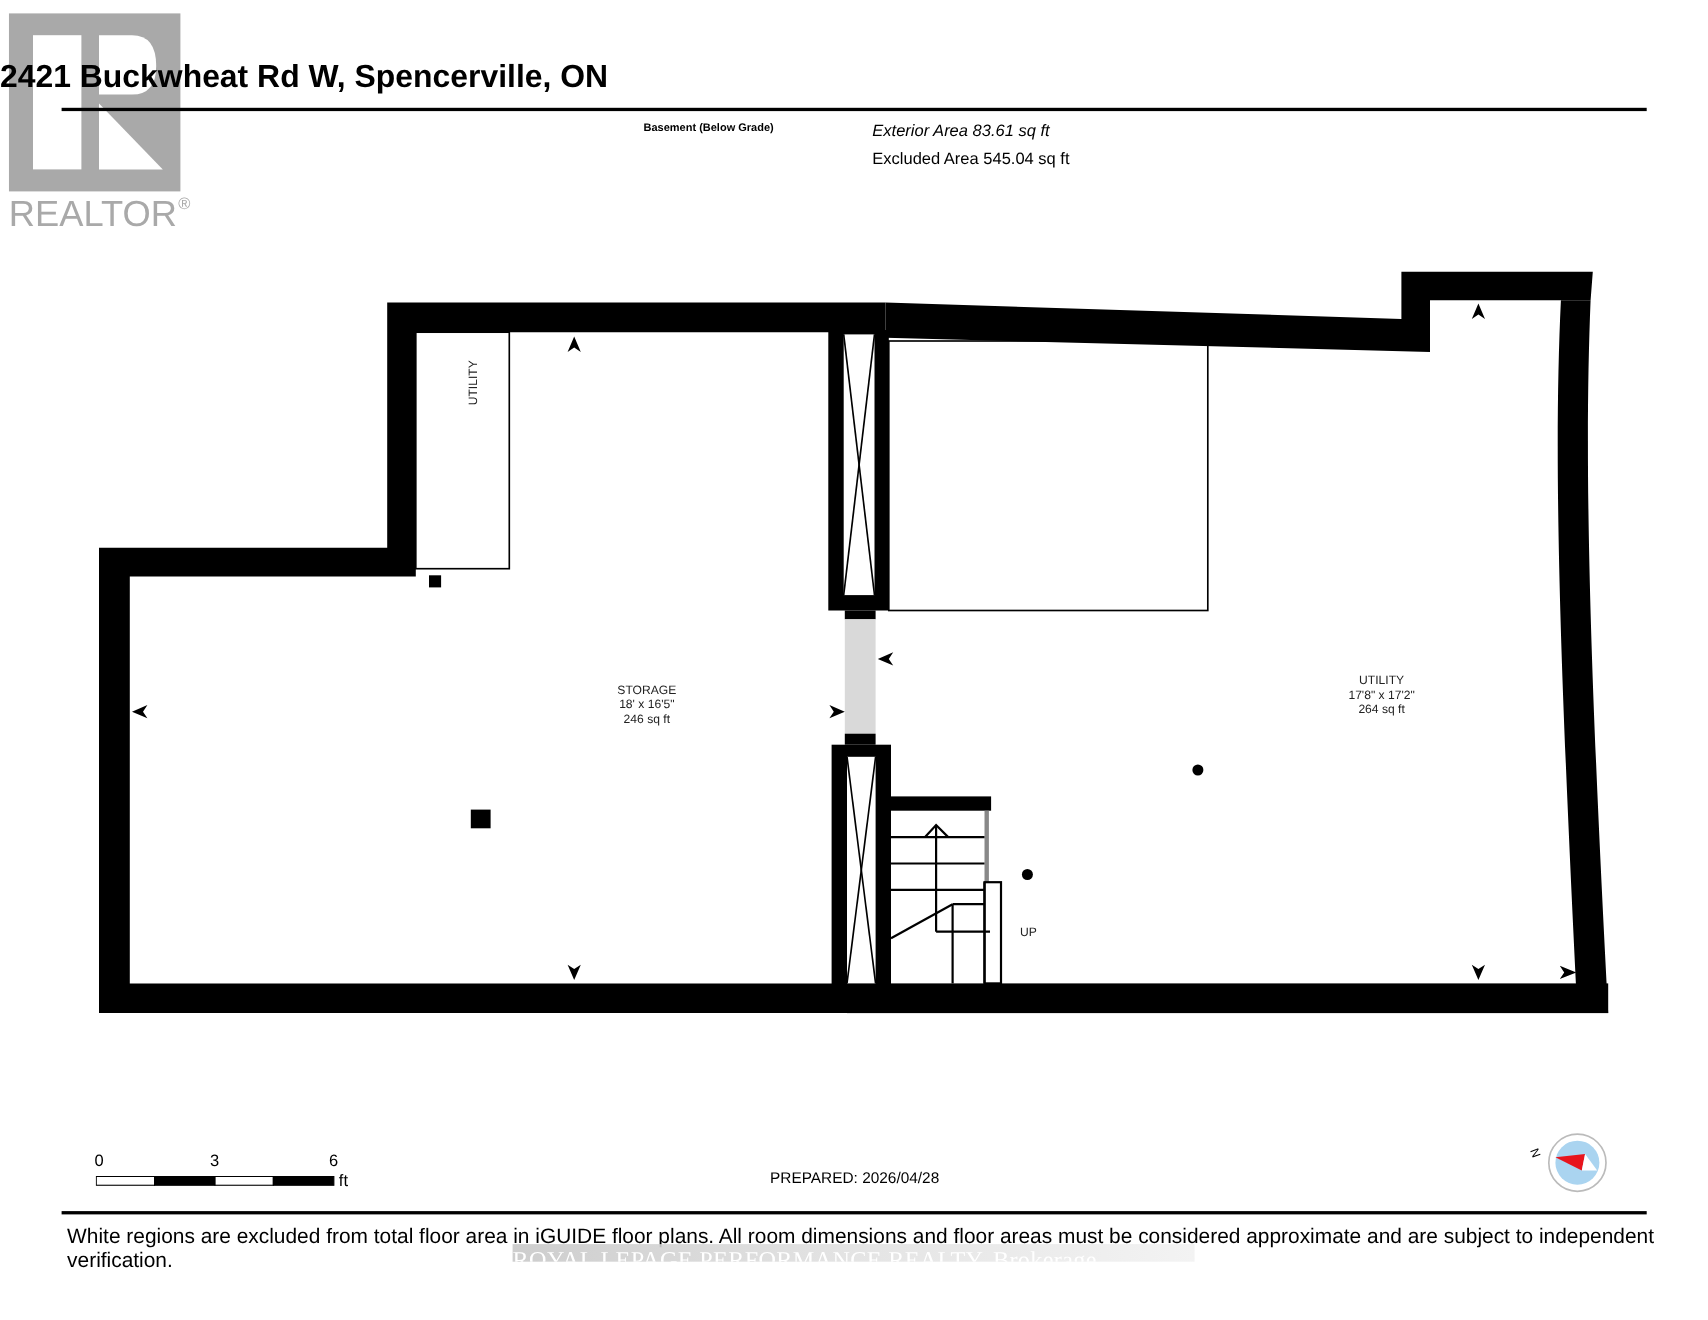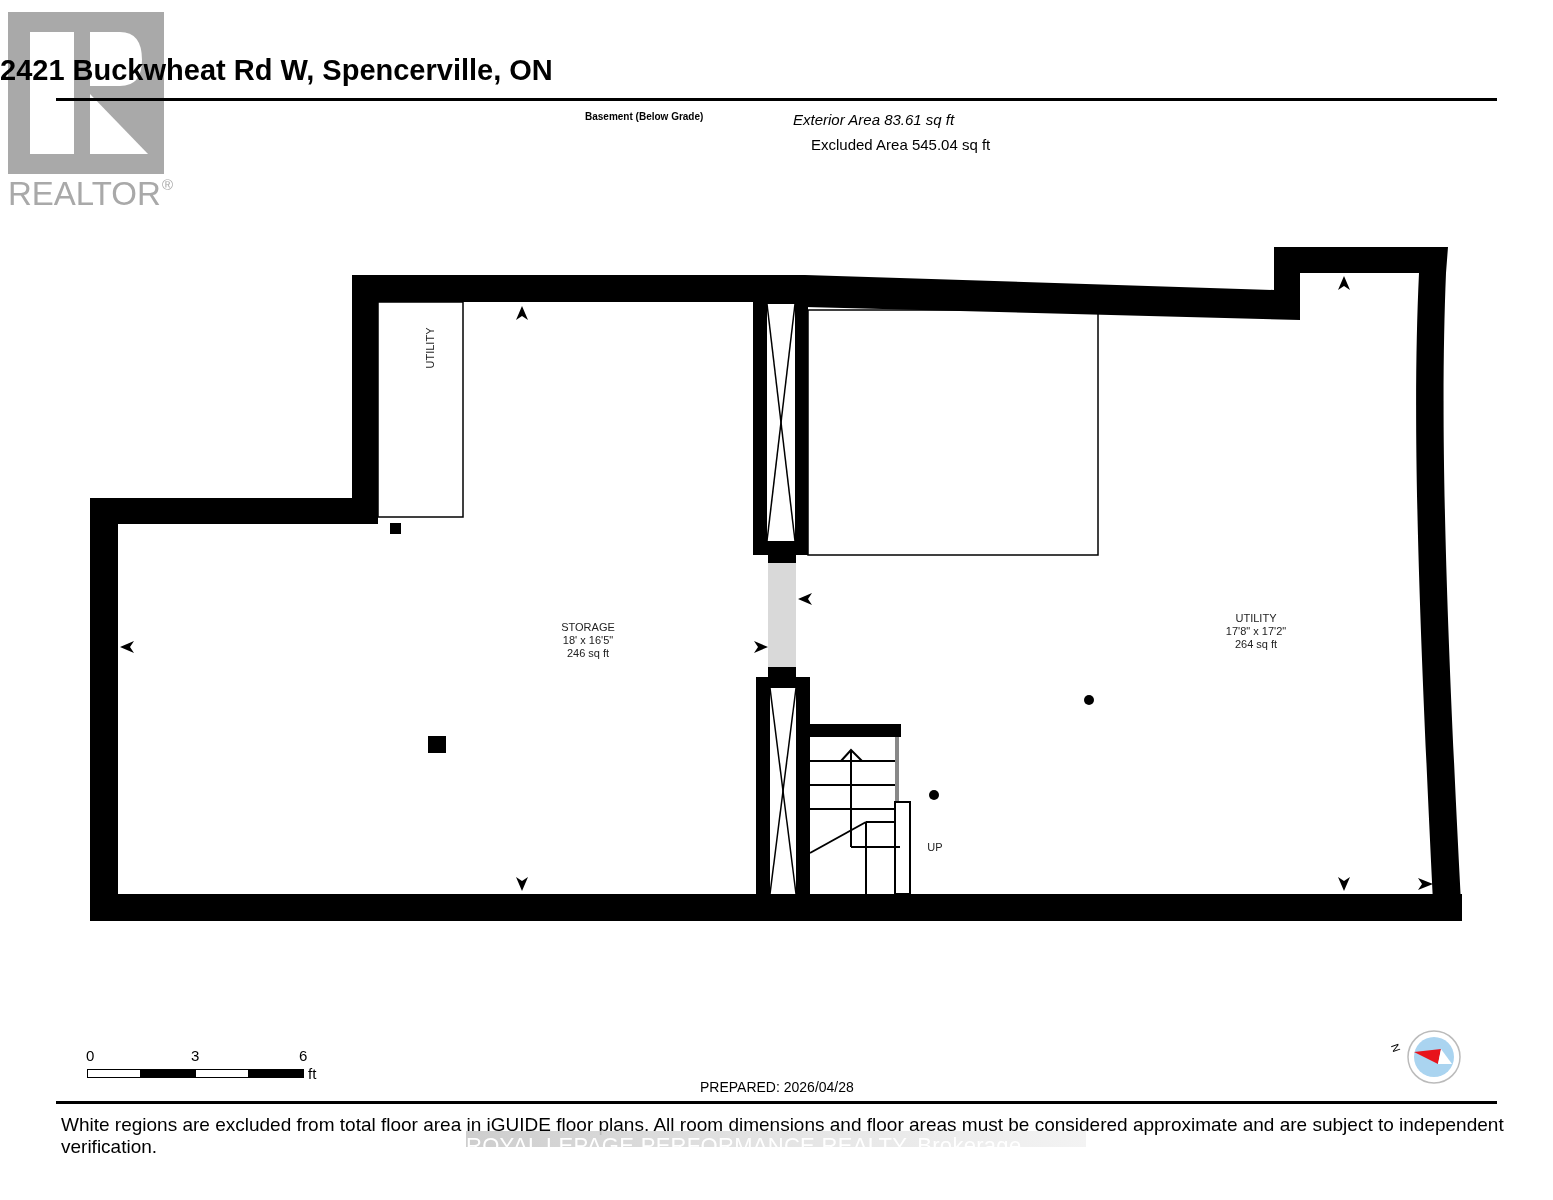--- a/index.html
+++ b/index.html
@@ -4,31 +4,31 @@
   <style>
     html, body { margin: 0; padding: 0; background: #ffffff; }
     body { width: 1553px; height: 1200px; position: relative; overflow: hidden;
            font-family: "Liberation Sans", sans-serif; color: #000; }
     .abs { position: absolute; }
     #logo { left: 8px; top: 12px; width: 172px; height: 200px; }
     #title { left: 0; width: 1553px; top: 54px; font-size: 29px; font-weight: bold; }
     #title-rule { left: 56px; top: 98px; width: 1441px; height: 3px; background: #000; }
     #floor-label { left: 585px; top: 111px; font-size: 10px; font-weight: bold; }
     #exterior-area { left: 793px; top: 111px; font-size: 15px; font-style: italic; }
-    #excluded-area { left: 793px; top: 136px; font-size: 15px; margin-left: 18px; }
+    #excluded-area { left: 793px; top: 136px; font-size: 15px; }
     #plan { left: 0; top: 0; width: 1553px; height: 1000px; }
     #scale { left: 80px; top: 1045px; width: 260px; height: 40px; }
     .scale-num { position: absolute; font-size: 15px; top: 2px; }
-    #prepared { left: 700px; top: 1062px; font-size: 14px; margin-top: 17px; }
+    #prepared { left: 700px; top: 1062px; font-size: 14px; }
     #compass { left: 1390px; top: 1028px; width: 76px; height: 60px; }
     #footer-rule { left: 56px; top: 1101px; width: 1441px; height: 3px; background: #000; }
     #disclaimer { left: 61px; top: 1114px; font-size: 19px; }
     #brokerage { left: 466px; top: 1131px; width: 620px; height: 16px;
                  background: linear-gradient(90deg, rgba(200,200,200,0.9), rgba(225,225,225,0.9) 50%, rgba(240,240,240,0.8));
-                 color: #ffffff; font-family: Liberation Sans, sans-serif; font-size: 22px; line-height: 30px;
+                 color: #ffffff; font-family: Liberation Serif, serif; font-size: 22px; line-height: 30px;
                  letter-spacing: 0.3px; white-space: nowrap; overflow: hidden; }
     .room-label { font-family: "Liberation Sans", sans-serif; font-size: 11px; text-anchor: middle; fill: #222; }
   </style>
 </head>
 <body>
 
 <svg id="plan" class="abs" viewBox="0 0 1553 1000" width="1553" height="1000">
 
   <g fill="#000">
 

